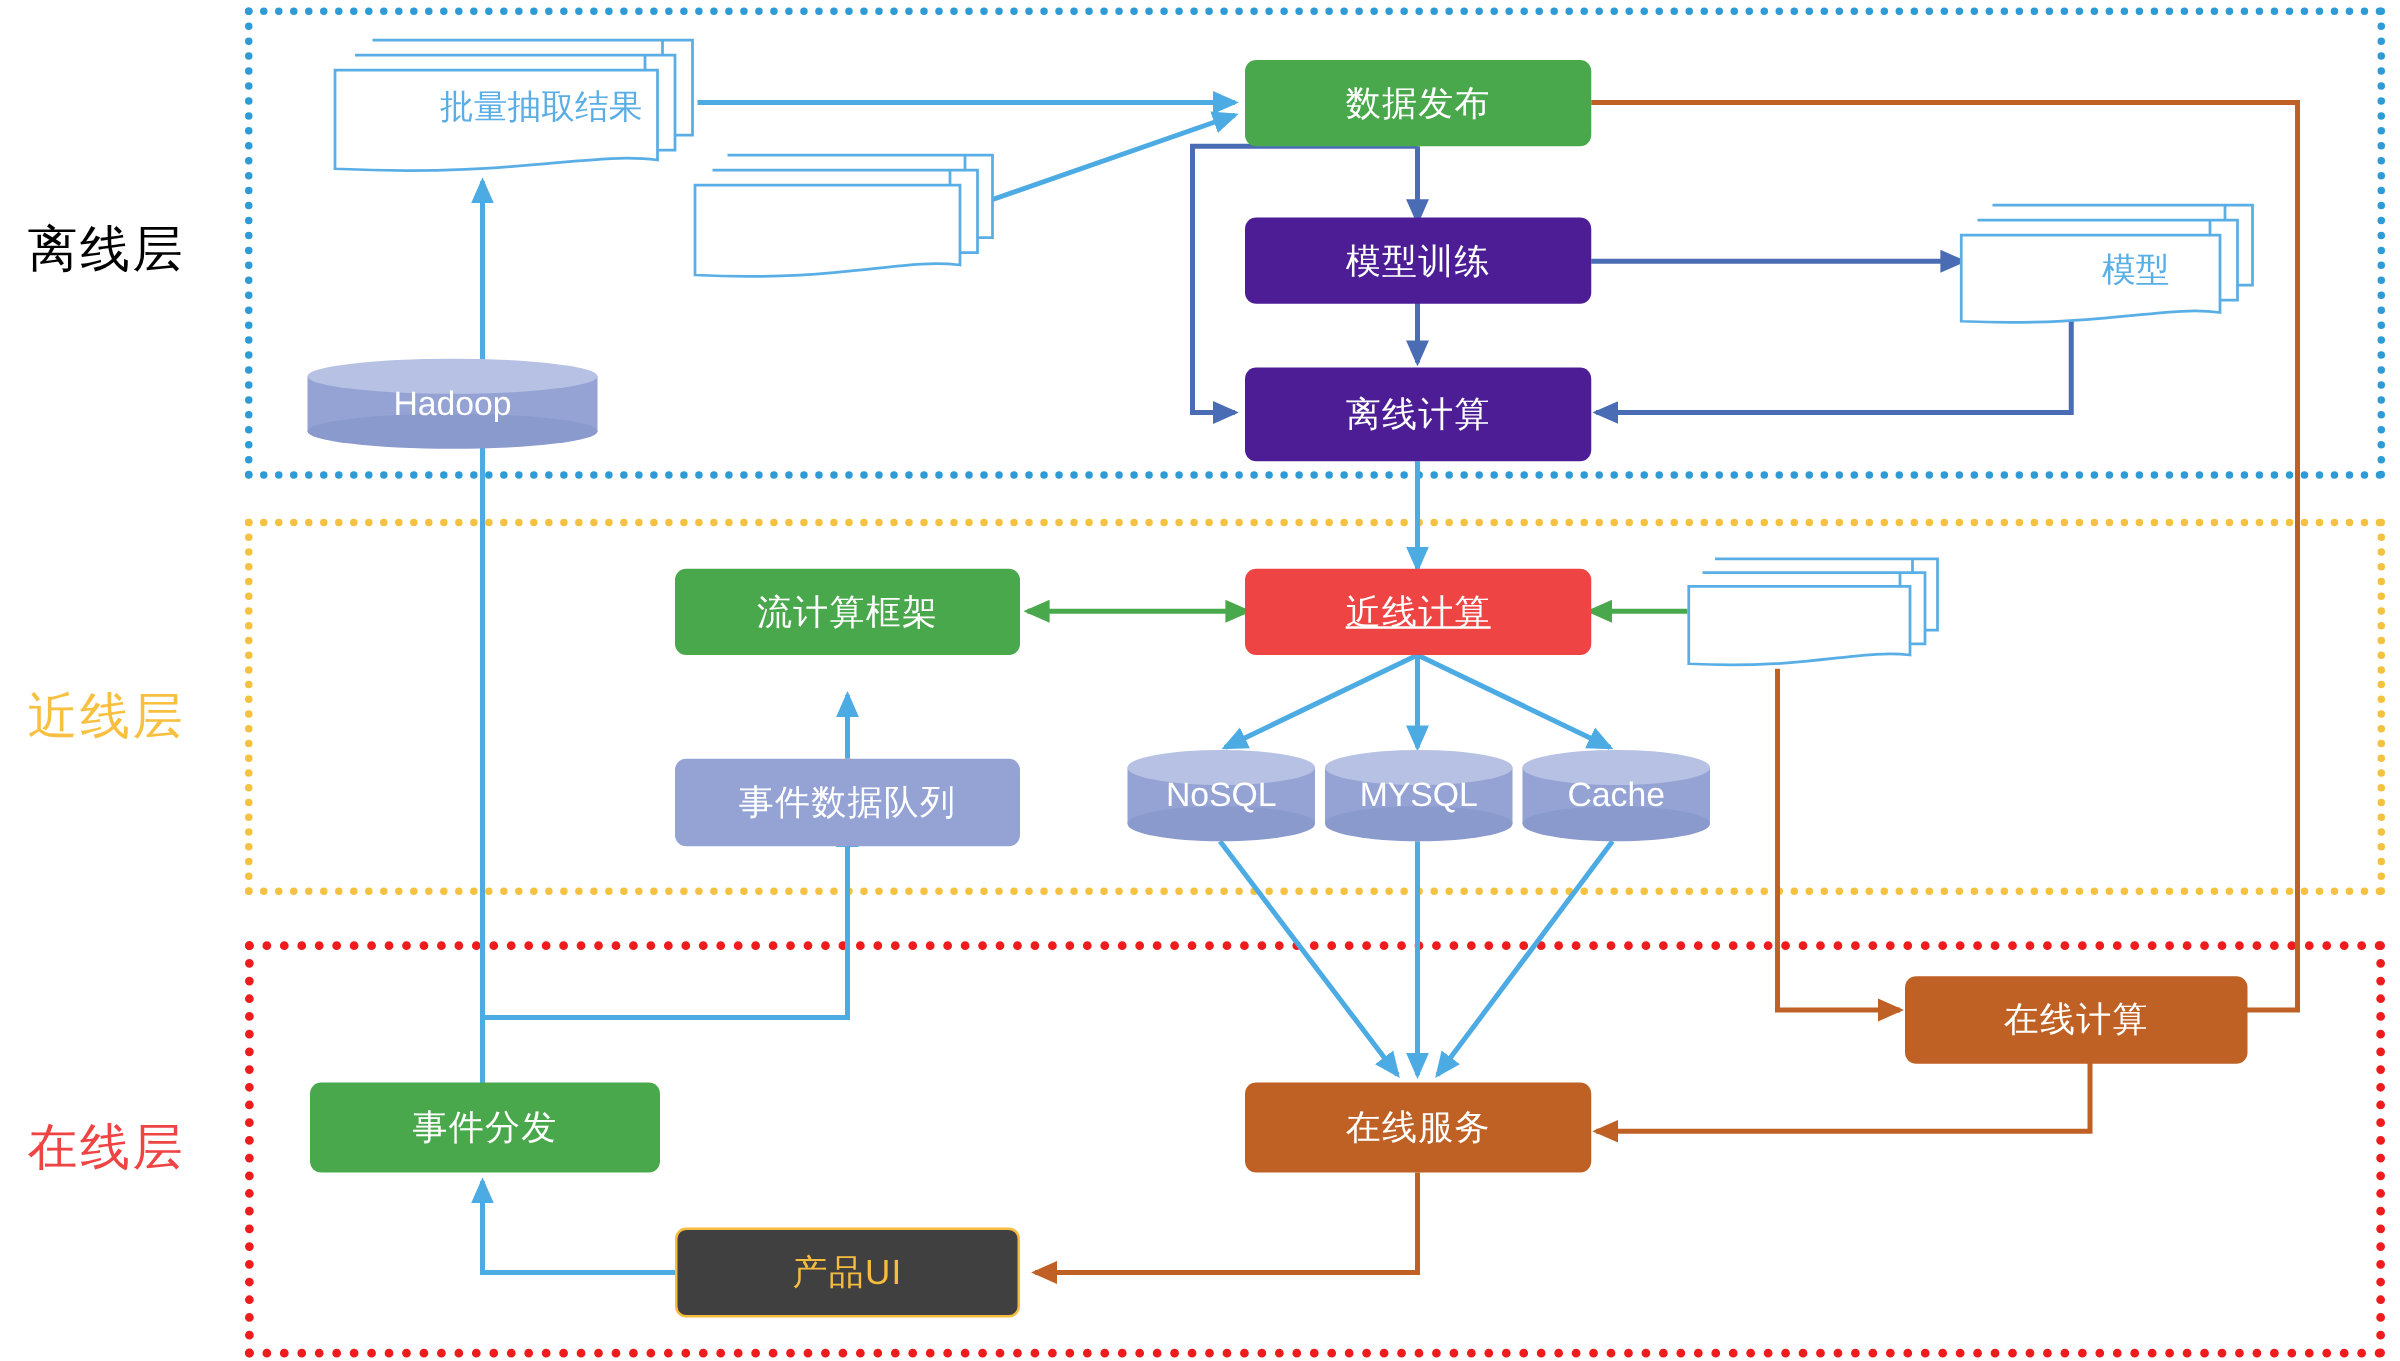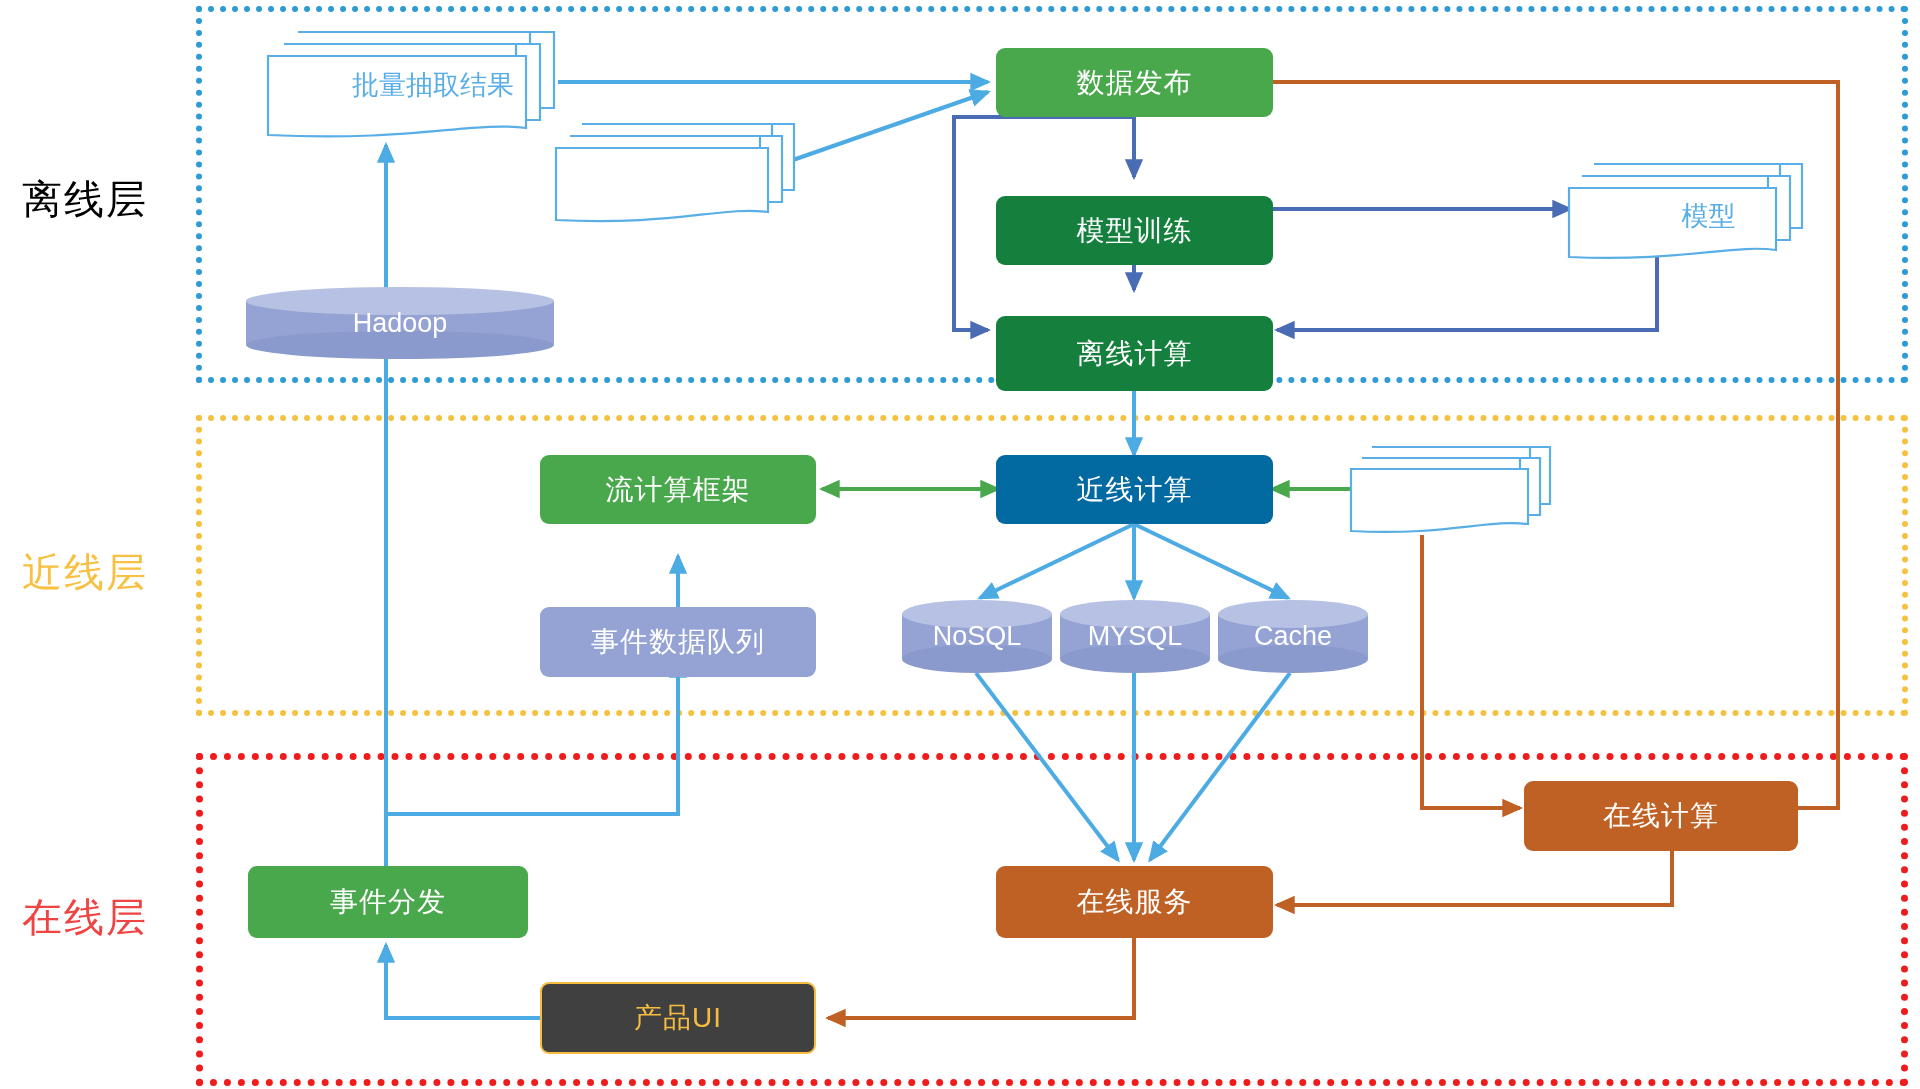--- a/index.html
+++ b/index.html
@@ -21,22 +21,22 @@
   .layer-label{position:absolute;font-size:40px;letter-spacing:2px;white-space:nowrap;}
   .ll-offline{left:22px;top:172px;color:#000000;}
   .ll-nearline{left:22px;top:545px;color:#f8c041;}
   .ll-online{left:22px;top:890px;color:#ef4444;}
 
   
   .box{position:absolute;box-sizing:border-box;border-radius:9px;
     display:flex;align-items:center;justify-content:center;
     color:#ffffff;font-size:28px;letter-spacing:1px;white-space:nowrap;}
   .box.green{background:#4aa84c;}
-  .box.blue{background:#15803d;margin-top:22px;}
-  .box.yellow{background:#0369a1;}
+  .box.blue{background:#4c1d95;}
+  .box.yellow{background:#ef4444;text-decoration:underline;}
   .box.brown{background:#bf6024;}
   .box.periwinkle{background:#94a3d4;}
   .box.outline-yellow{background:#404040;border:2px solid #f5bc3f;color:#f5bc3f;}
 
   
   .cyl{position:absolute;}
   .cyl .body{position:absolute;left:0;top:14px;width:100%;height:calc(100% - 28px);
     background:#94a3d4;}
   .cyl .top{position:absolute;left:0;top:0;width:100%;height:28px;
     background:#b6c1e3;border-radius:50%/50%;}
@@ -145,21 +145,21 @@
   </div>
 
   <div class="docstack" style="left:552px;top:118px;width:246px;height:110px;">
     <svg width="246" height="110" viewBox="0 0 246 110" aria-hidden="true">
       <path d="M30,6 L242,6 L242,72 L220,72 L220,6" fill="#fff" stroke="#5aaee6" stroke-width="2.2"></path>
       <path d="M18,18 L230,18 L230,84 L208,84 L208,18" fill="#fff" stroke="#5aaee6" stroke-width="2.2"></path>
       <path d="M4,30 L216,30 L216,94 C170,88 120,108 4,102 Z" fill="#fff" stroke="#5aaee6" stroke-width="2.2"></path>
     </svg>
   </div>
 
-  <div class="cyl" style="left:246px;top:287px;width:308px;height:72px;">
+  <div class="cyl" style="left:246px;top:287px;width:232px;height:72px;">
     <div class="body"></div>
     <div class="bot"></div>
     <div class="top"></div>
     <div class="lbl">Hadoop</div>
   </div>
 
   <div class="box green" style="left:996px;top:48px;width:277px;height:69px;">
     <span>数据发布</span>
   </div>
 

